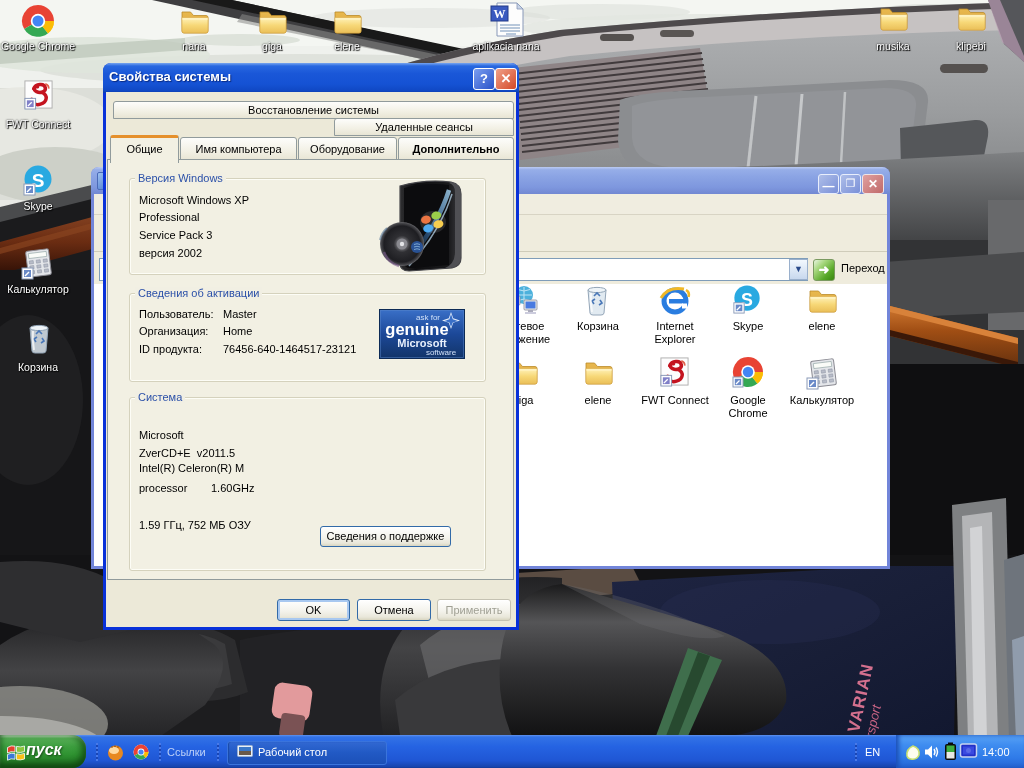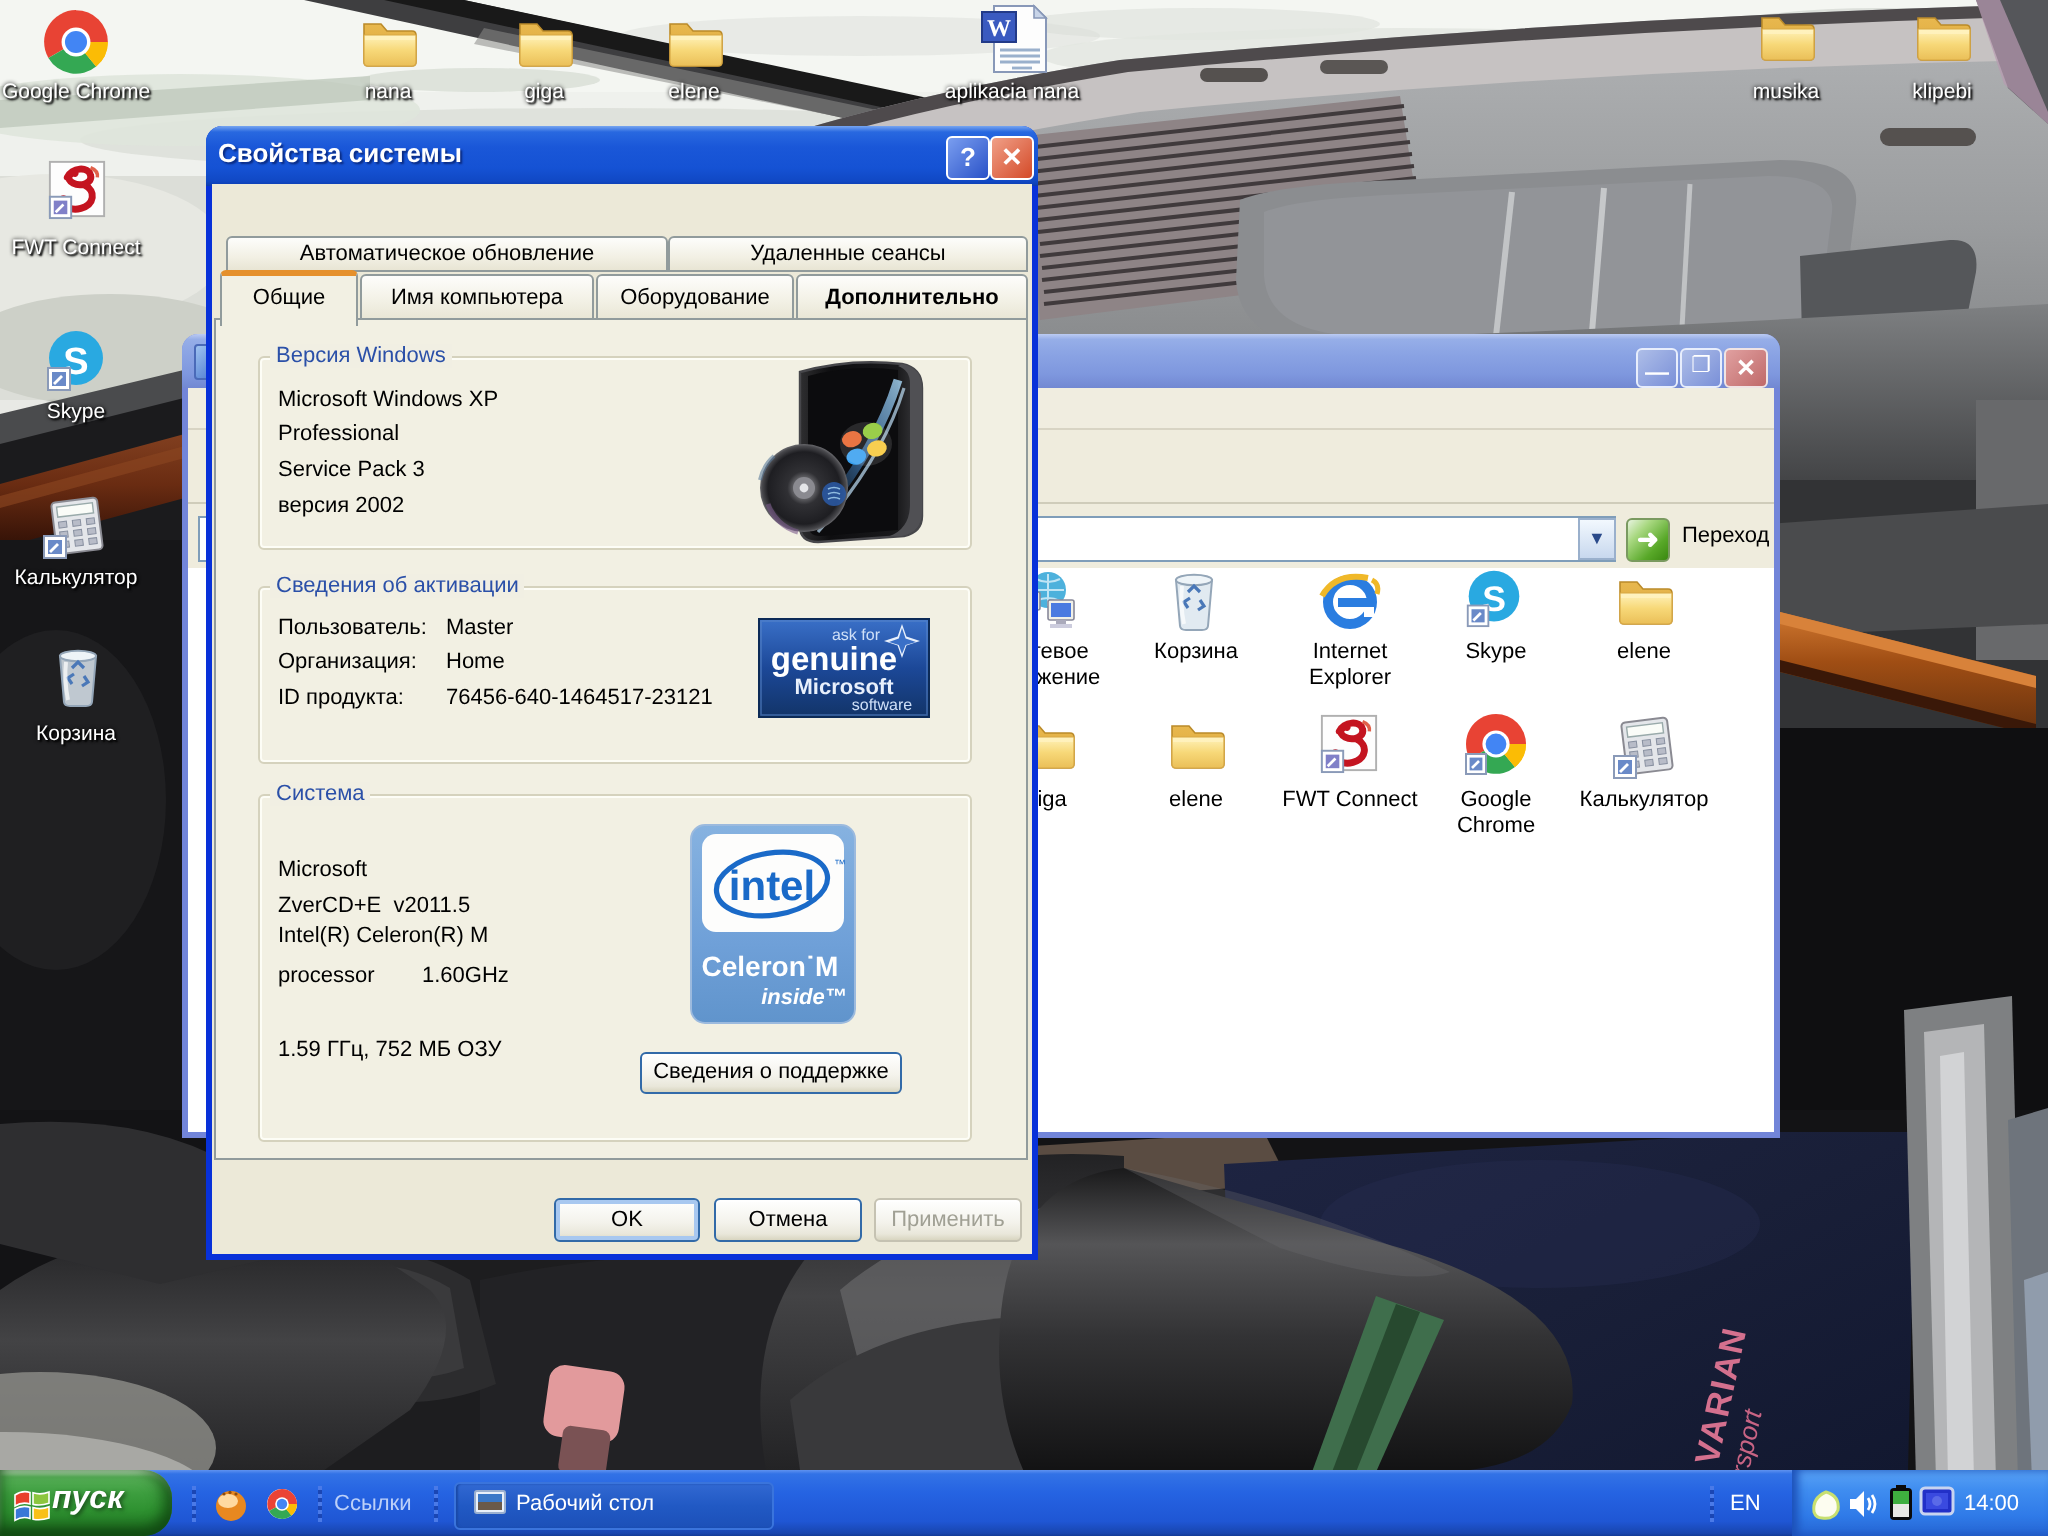--- a/index.html
+++ b/index.html
@@ -421,21 +421,21 @@
     </div>
 </div>
 
 <div class="ab" id="dialog" style="left:103px;top:63px;width:416px;height:567px;background:#0831d9;border-radius:8px 8px 0 0;">
   <div class="ab" style="left:0;top:0;width:416px;height:30px;border-radius:8px 8px 0 0;background:linear-gradient(180deg,#77a5f0 0%,#2868e0 10%,#1a57d8 35%,#1552d4 70%,#1048c4 92%,#0c3cae 100%);"></div>
   <div class="ab" style="left:6px;top:6px;color:#fff;font-weight:bold;font-size:13px;text-shadow:1px 1px 1px #0a2a80;">Свойства системы</div>
   <div class="ab" style="left:370px;top:5px;width:20px;height:20px;border:1px solid #fff;border-radius:3px;background:linear-gradient(135deg,#7a9ef0,#2a52c8);color:#fff;font-weight:bold;font-size:13px;text-align:center;line-height:20px;">?</div>
   <div class="ab" style="left:392px;top:5px;width:20px;height:20px;border:1px solid #fff;border-radius:3px;background:linear-gradient(135deg,#f0a088,#d44a28);color:#fff;font-weight:bold;font-size:13px;text-align:center;line-height:20px;">✕</div>
   <div class="ab" style="left:3px;top:29px;width:410px;height:535px;background:#ece9d8;"></div>
 
-  <div class="ab tab" style="left:10px;top:55px;width:219px;height:16px;line-height:16px;">Автоматическое обновление</div>
+  <div class="ab tab" style="left:10px;top:38px;width:399px;height:16px;line-height:16px;">Восстановление системы</div>
   <div class="ab tab" style="left:231px;top:55px;width:178px;height:16px;line-height:16px;">Удаленные сеансы</div>
   <div class="ab tab" style="left:77px;top:74px;width:115px;height:22px;line-height:22px;">Имя компьютера</div>
   <div class="ab tab" style="left:195px;top:74px;width:97px;height:22px;line-height:22px;">Оборудование</div>
   <div class="ab tab" style="left:295px;top:74px;width:114px;height:22px;line-height:22px;font-weight:bold;">Дополнительно</div>
 
   <div class="ab" style="left:4px;top:96px;width:405px;height:419px;background:#f2f0e3;border:1px solid #919b9c;"></div>
   <div class="ab" style="left:7px;top:72px;width:67px;height:25px;background:#f2f0e3;border:1px solid #919b9c;border-bottom:none;border-radius:3px 3px 0 0;border-top:3px solid #e5902c;font-size:11px;text-align:center;line-height:22px;">Общие</div>
 
   <div class="ab gbox" style="left:26px;top:115px;width:355px;height:95px;"></div>
   <div class="ab gcap" style="left:32px;top:109px;">Версия Windows</div>
@@ -513,38 +513,20 @@
 </svg></div>
 
   <div class="ab gbox" style="left:26px;top:334px;width:355px;height:172px;"></div>
   <div class="ab gcap" style="left:32px;top:328px;">Система</div>
   <div class="ab t11" style="left:36px;top:366px;">Microsoft</div>
   <div class="ab t11" style="left:36px;top:384px;">ZverCD+E&nbsp; v2011.5</div>
   <div class="ab t11" style="left:36px;top:399px;">Intel(R) Celeron(R) M</div>
   <div class="ab t11" style="left:36px;top:419px;">processor</div>
     <div class="ab t11" style="left:108px;top:419px;">1.60GHz</div>
   <div class="ab t11" style="left:36px;top:456px;">1.59 ГГц, 752 МБ ОЗУ</div>
-  <div class="ab" id="intelbadge" style="left:242px;top:349px;width:83px;height:100px;"><svg width="83" height="100" viewBox="0 0 83 100">
-<defs>
-          <linearGradient id="itg" x1="0" y1="0" x2="0" y2="1">
-<stop offset="0" stop-color="#86b2e0"></stop>
-            <stop offset="0.6" stop-color="#6fa0d8"></stop>
-            <stop offset="1" stop-color="#6094cc"></stop>
-</linearGradient>
-        </defs>
-<rect x="0.5" y="0.5" width="82" height="99" rx="7" fill="url(#itg)" stroke="#9cbade" stroke-width="1"></rect>
-<rect x="6" y="5" width="71" height="49" rx="7" fill="#fdfdfc"></rect>
-<g transform="rotate(-9 41 30)">
-<ellipse cx="41" cy="30" rx="28" ry="15.5" fill="none" stroke="#1a6ac8" stroke-width="2.6"></ellipse>
-</g>
-<text x="41" y="38" font-size="21" font-weight="bold" fill="#1a6ac8" text-anchor="middle" font-family="Liberation Sans">intel</text>
-<text x="72" y="22" font-size="6" fill="#1a6ac8" font-family="Liberation Sans">™</text>
-<text x="40" y="76" font-size="14" font-weight="bold" fill="#ffffff" text-anchor="middle" font-family="Liberation Sans">Celeron˙M</text>
-<text x="57" y="90" font-size="11" font-style="italic" font-weight="bold" fill="#ffffff" text-anchor="middle" font-family="Liberation Sans">inside™</text>
-</svg></div>
   <div class="ab xpbtn" style="left:217px;top:463px;width:129px;height:19px;line-height:19px;">Сведения о поддержке</div>
 
   <div class="ab xpbtn" style="left:174px;top:536px;width:71px;height:20px;line-height:20px;box-shadow:0 0 0 2px #a8c8f0 inset;">OK</div>
   <div class="ab xpbtn" style="left:254px;top:536px;width:72px;height:20px;line-height:20px;">Отмена</div>
   <div class="ab xpbtn" style="left:334px;top:536px;width:72px;height:20px;line-height:20px;color:#a0a094;border-color:#c5c2b2;">Применить</div>
 </div>
 
 <div class="ab" id="taskbar" style="left:0;top:735px;width:1024px;height:33px;background:linear-gradient(180deg,#5f92ef 0%,#3272e6 6%,#2563e2 35%,#1f56d4 78%,#1845ae 96%,#123a96 100%);">
 
   <div class="ab" style="left:0;top:0;width:86px;height:33px;border-radius:0 14px 14px 0;background:linear-gradient(180deg,#9ed49a 0%,#58b058 10%,#3d9e3f 35%,#2f9231 60%,#257c27 85%,#1a5e1c 100%);box-shadow:inset 0 -4px 7px #114a12, inset -5px 0 7px rgba(20,80,20,0.65), inset 0 2px 2px rgba(255,255,255,0.45);"></div>

